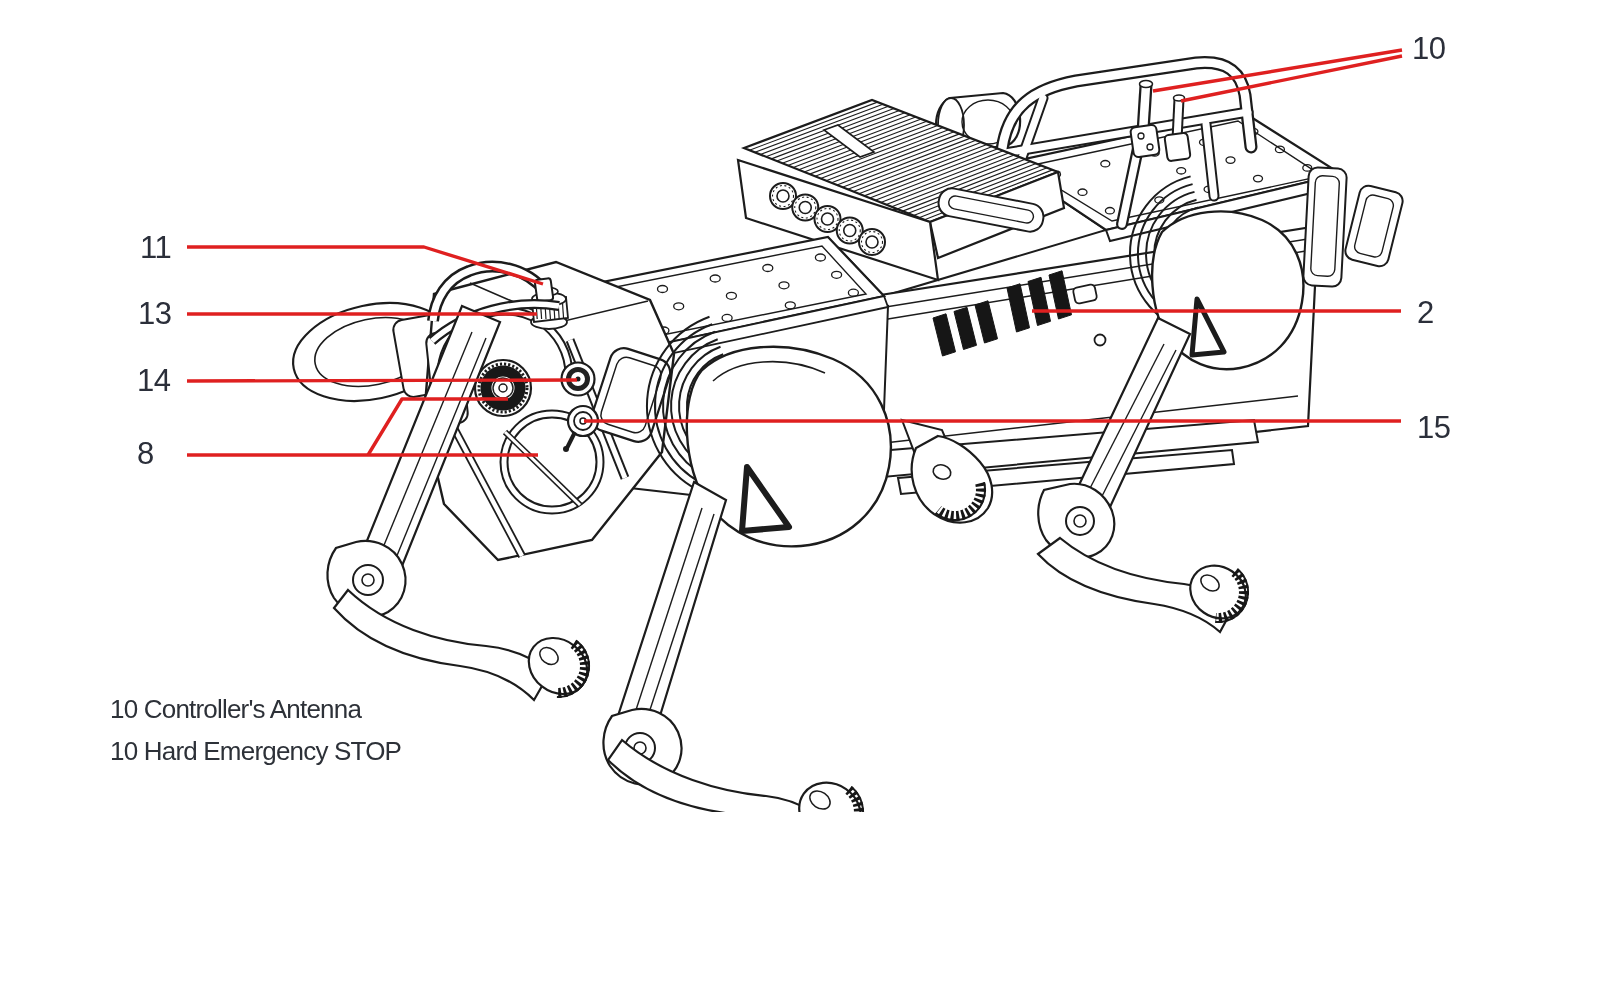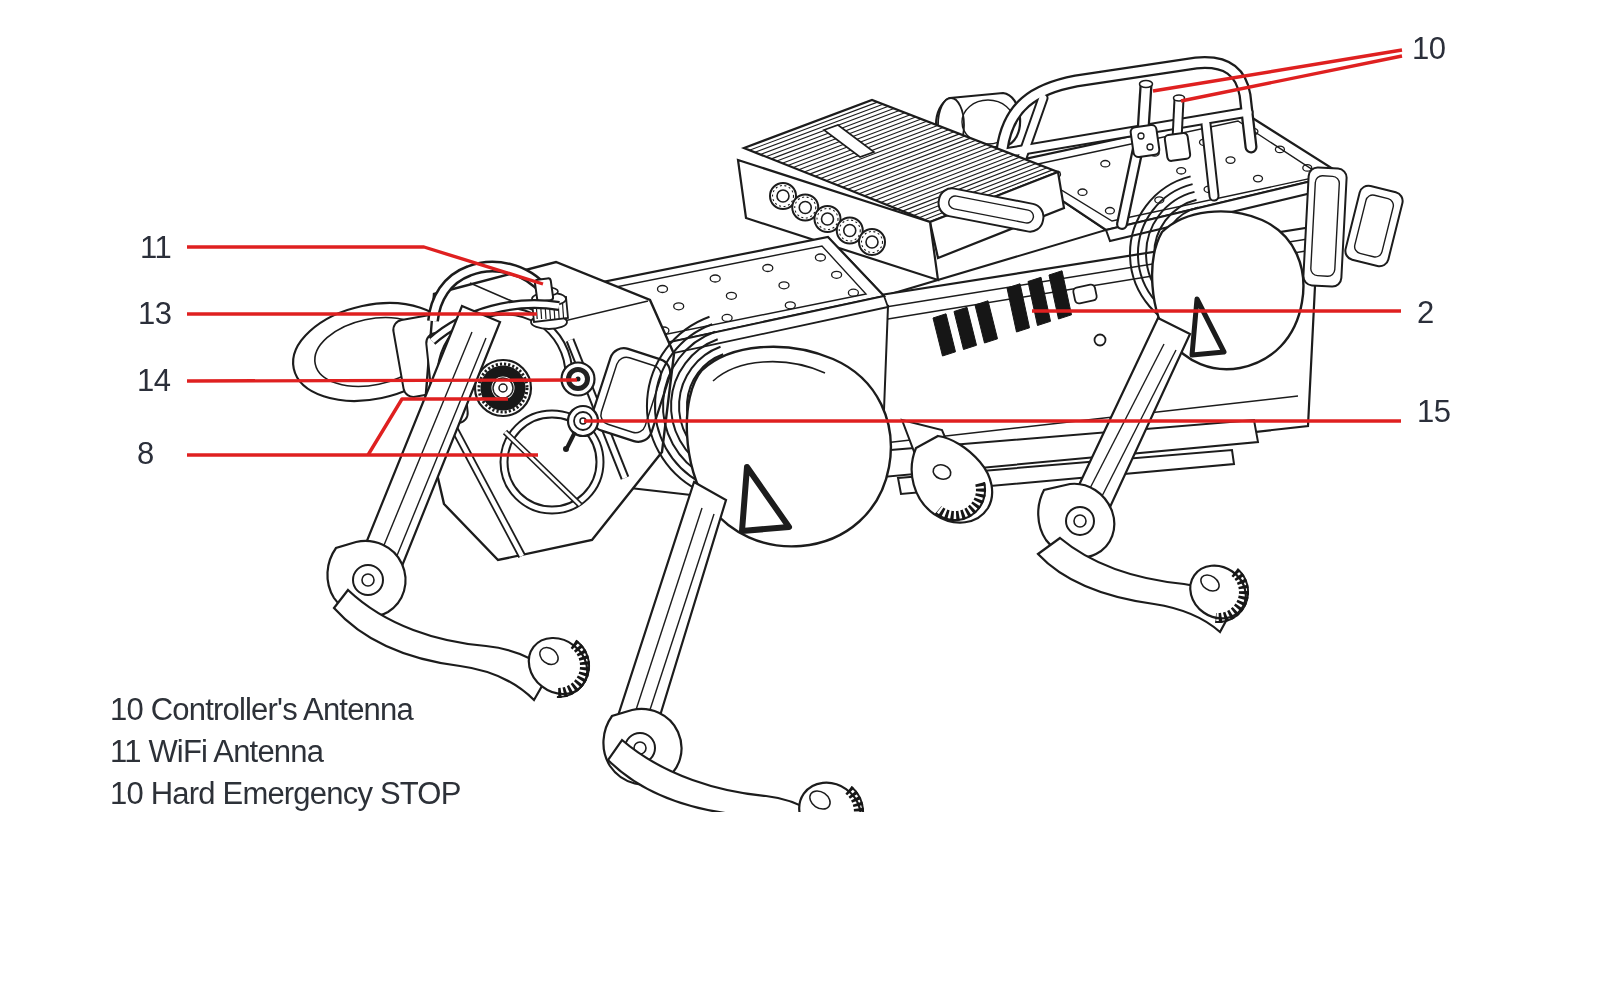--- a/index.html
+++ b/index.html
@@ -1,20 +1,20 @@
 <!DOCTYPE html>
 <html><head>
 <meta charset="utf-8">
 <style>
   html,body{margin:0;padding:0;background:#ffffff;}
   #stage{position:relative;width:1603px;height:812px;background:#fff;overflow:hidden;
          font-family:"Liberation Sans","DejaVu Sans",sans-serif;}
   #robot-svg{position:absolute;left:0;top:0;}
   .num{position:absolute;font-size:31px;line-height:1;color:#2b2f3a;letter-spacing:-0.5px;}
-  #legend{position:absolute;left:110px;top:689px;font-size:31px;line-height:41.8px;
+  #legend{position:absolute;left:110px;top:689px;font-size:26px;line-height:41.8px;
           color:#2d3138;letter-spacing:-0.8px;white-space:nowrap;}
 </style>
 </head>
 <body>
 <div id="stage">
 
 <svg id="robot-svg" width="1603" height="1008" viewBox="0 0 1603 1008">
 
   <g stroke="#1c1c1c" fill="#fff">
     <ellipse cx="372" cy="352" rx="80" ry="47" transform="rotate(-12 372 352)" stroke-width="2.2"></ellipse>
@@ -362,21 +362,20 @@
     <path d="M 584,421 L 1401,421"></path>
   </g>
 </svg>
 
 <div class="num" style="left:1412px;top:33px">10</div>
 <div class="num" style="left:140px;top:232px">11</div>
 <div class="num" style="left:138px;top:298px">13</div>
 <div class="num" style="left:137px;top:365px">14</div>
 <div class="num" style="left:137px;top:438px">8</div>
 <div class="num" style="left:1417px;top:297px">2</div>
-<div class="num" style="left:1417px;top:396px">15</div>
+<div class="num" style="left:1417px;top:412px">15</div>
 
 <div id="legend">
   <div>10 Controller's Antenna</div>
-  <div>11 WiFi Antenna</div>
   <div>10 Hard Emergency STOP</div>
 </div>
 
 </div>
 
 </body></html>

